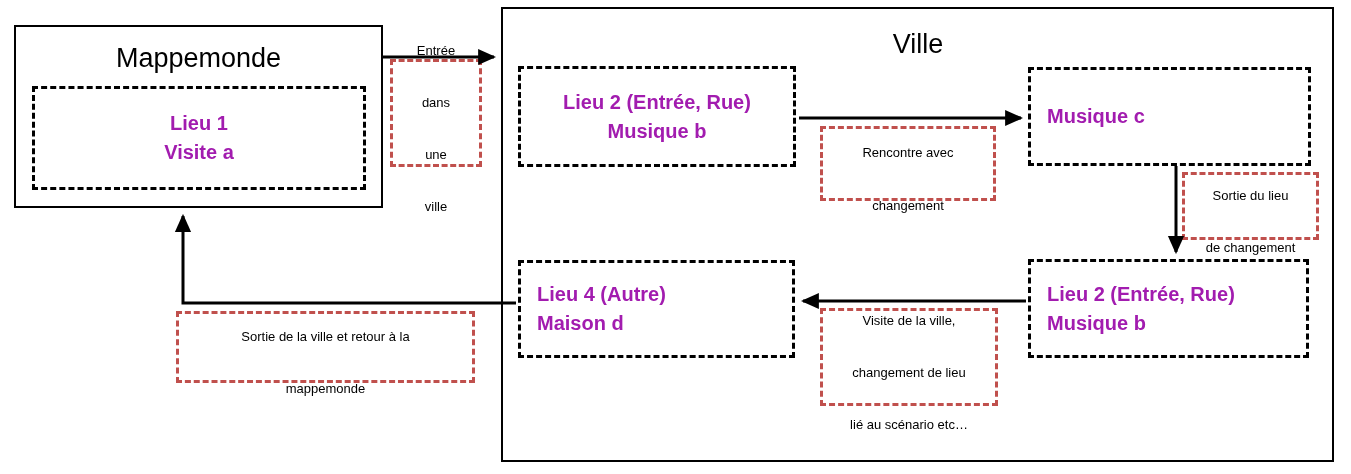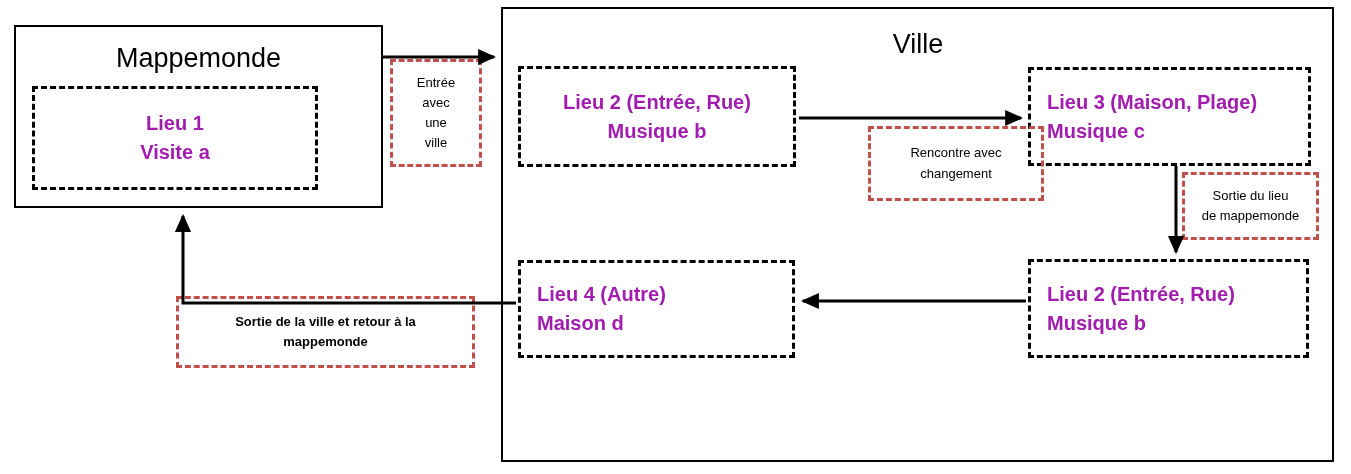--- a/index.html
+++ b/index.html
@@ -56,20 +56,21 @@
     justify-content: center;
     align-items: center;
     text-align: center;
     padding: 2px 4px;
   }
   .note-box .nline {
     font-size: 13px;
     line-height: 1.55;
     color: #000000;
     white-space: nowrap;
+    margin-top: 32px;
   }
 
   
   .title-text {
     font-size: 27px;
     color: #000000;
     white-space: nowrap;
     text-align: center;
   }
 
@@ -84,68 +85,72 @@
 </style>
 </head>
 <body>
 
 <div id="canvas">
 
   <div class="abs container-box" style="left:14px; top:25px; width:369px; height:183px;"></div>
 
   <div class="abs title-text" style="left:14px; top:43px; width:369px;">Mappemonde</div>
 
-  <div class="abs place-box" style="left:32px; top:86px; width:286px; height:104px;">
+  <div class="abs place-box" style="left:32px; top:86px; width:334px; height:104px;">
     <div class="line">Lieu 1</div>
     <div class="line">Visite a</div>
   </div>
 
   <div class="abs container-box" style="left:501px; top:7px; width:833px; height:455px;"></div>
 
   <div class="abs title-text" style="left:838px; top:29px; width:160px;">Ville</div>
 
   <div class="abs place-box" style="left:518px; top:66px; width:278px; height:101px;">
     <div class="line">Lieu 2 (Entrée, Rue)</div>
     <div class="line">Musique b</div>
   </div>
 
   <div class="abs place-box left-align" style="left:1028px; top:67px; width:283px; height:99px;">
-    <div class="line">Lieu 3 (Maison, Plage)</div>
     <div class="line">Musique c</div>
   </div>
 
   <div class="abs place-box left-align" style="left:1028px; top:259px; width:281px; height:99px;">
     <div class="line">Lieu 2 (Entrée, Rue)</div>
     <div class="line">Musique b</div>
   </div>
 
   <div class="abs place-box left-align" style="left:518px; top:260px; width:277px; height:98px;text-align:center;">
     <div class="line">Lieu 4 (Autre)</div>
     <div class="line">Maison d</div>
   </div>
 
   <div class="abs note-box" style="left:390px; top:59px; width:92px; height:108px;">
     <div class="nline">Entrée</div>
-    <div class="nline">avec</div>
+    <div class="nline">dans</div>
     <div class="nline">une</div>
     <div class="nline">ville</div>
   </div>
 
-  <div class="abs note-box" style="left:868px; top:126px; width:176px; height:75px;">
+  <div class="abs note-box" style="left:820px; top:126px; width:176px; height:75px;">
     <div class="nline">Rencontre avec</div>
     <div class="nline">changement</div>
   </div>
 
   <div class="abs note-box" style="left:1182px; top:172px; width:137px; height:68px;">
     <div class="nline">Sortie du lieu</div>
-    <div class="nline">de mappemonde</div>
+    <div class="nline">de changement</div>
   </div>
 
+  <div class="abs note-box" style="left:820px; top:308px; width:178px; height:98px;">
+    <div class="nline">Visite de la ville,</div>
+    <div class="nline">changement de lieu</div>
+    <div class="nline">lié au scénario etc…</div>
+  </div>
 
-  <div class="abs note-box" style="left:176px; top:296px; width:299px; height:72px;font-weight:bold;">
+  <div class="abs note-box" style="left:176px; top:311px; width:299px; height:72px;">
     <div class="nline">Sortie de la ville et retour à la</div>
     <div class="nline">mappemonde</div>
   </div>
 
   <svg id="connectors" viewBox="0 0 1351 474" xmlns="http://www.w3.org/2000/svg">
     <defs>
       <marker id="arrowhead" markerWidth="6" markerHeight="6" refX="5.3" refY="3" orient="auto" markerUnits="strokeWidth">
         <path d="M0,0.3 L6,3 L0,5.7 z" fill="#000000"></path>
       </marker>
     </defs>

